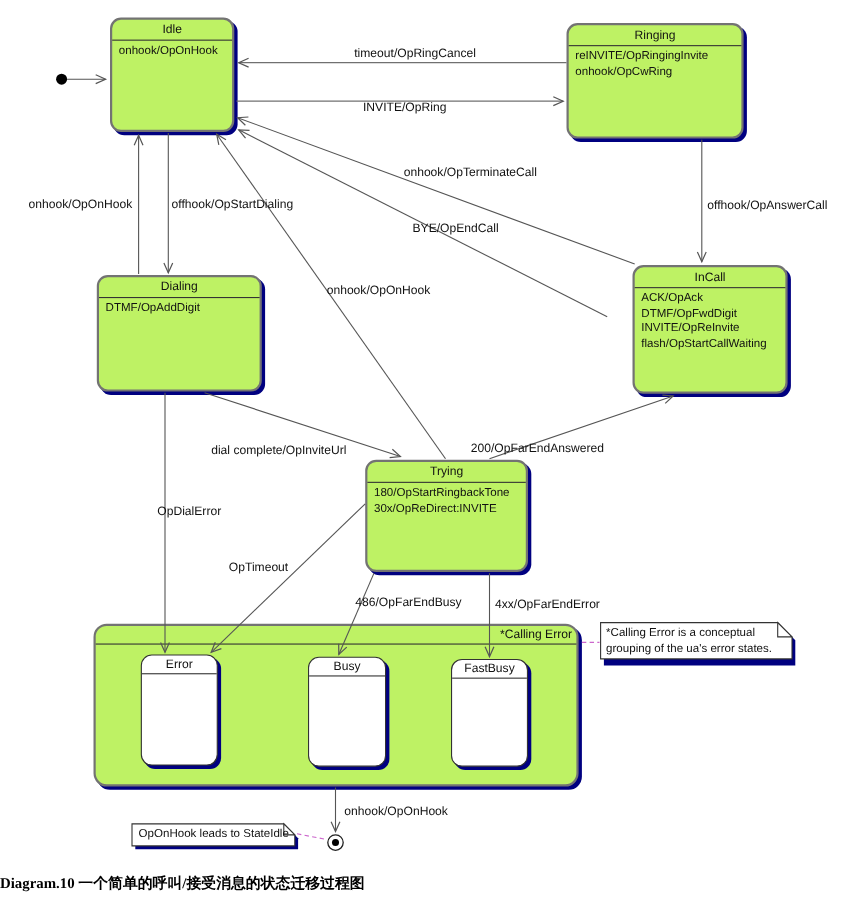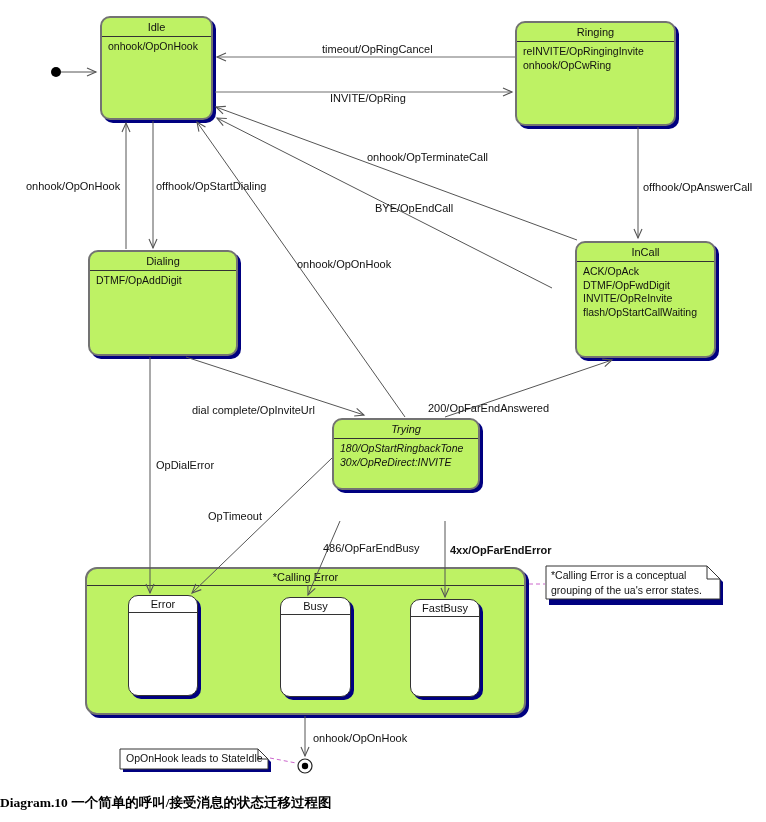--- a/index.html
+++ b/index.html
@@ -16,23 +16,23 @@
     text-align:center; font-size:11px; color:#111; padding:3px 4px 2px 4px;
     border-bottom:1px solid #333; line-height:13px;
   }
   .state-body { padding:3px 6px; font-size:10.5px; color:#111; line-height:13.5px; }
   .state-body div { white-space:nowrap; }
 
   #st-idle      { left:100px; top:16px;  width:113px; height:104px; }
   #st-ringing   { left:515px; top:21px;  width:161px; height:105px; }
   #st-dialing   { left:88px;  top:250px; width:150px; height:106px; }
   #st-incall    { left:552px; top:241px; width:141px; height:117px;margin-left:23px; }
-  #st-trying    { left:332px; top:418px; width:148px; height:72px;font-style:italic; }
+  #st-trying    { left:332px; top:418px; width:148px; height:102px; }
   #st-callingerror { left:85px; top:567px; width:441px; height:148px; border-radius:12px; }
-  #st-callingerror .state-title { padding:2px 4px 1px 4px; }
+  #st-callingerror .state-title { padding:2px 4px 1px 4px;text-align:right; }
 
   .substate {
     position:absolute; background:#fff; border:1px solid #333; border-radius:10px;
     box-shadow:3px 3px 0 #000080; z-index:1; box-sizing:border-box;
   }
   .substate .state-title { padding:2px 3px 1px 3px; }
   #st-error    { left:128px; top:595px; width:70px; height:101px; }
   #st-busy     { left:268px; top:597px; width:71px; height:100px;margin-left:12px; }
   #st-fastbusy { left:410px; top:599px; width:70px; height:98px; }
 
@@ -46,24 +46,24 @@
   #tl-ring-idle   { left:307px; top:43px;padding-left:15px;  }
   #tl-idle-ring   { left:330px; top:78px;margin-top:14px;  }
   #tl-dial-idle   { left:26px;  top:180px; }
   #tl-idle-dial   { left:156px; top:180px; }
   #tl-term        { left:367px; top:151px; }
   #tl-bye         { left:375px; top:202px; }
   #tl-try-idle    { left:297px; top:258px; }
   #tl-answer      { left:643px; top:181px; }
   #tl-dialcomp    { left:192px; top:404px; }
   #tl-answered    { left:428px; top:370px;margin-top:32px; }
-  #tl-dialerr     { left:156px; top:459px; }
+  #tl-dialerr     { left:143px; top:459px; }
   #tl-timeout     { left:208px; top:510px; }
   #tl-busy486     { left:323px; top:542px; }
-  #tl-err4xx      { left:450px; top:544px;font-weight:bold; }
+  #tl-err4xx      { left:450px; top:544px; }
   #tl-final       { left:313px; top:732px; }
 
   
   .note-text { position:absolute; z-index:3; font-size:10.5px; color:#111; }
   #note1-text { left:551px; top:568px; width:158px; line-height:14.5px; }
   #note2-text { left:126px; top:752px; white-space:nowrap; }
 
   
   .caption {
     position:absolute; left:0; top:794px; width:100%; text-align:left; z-index:3;

